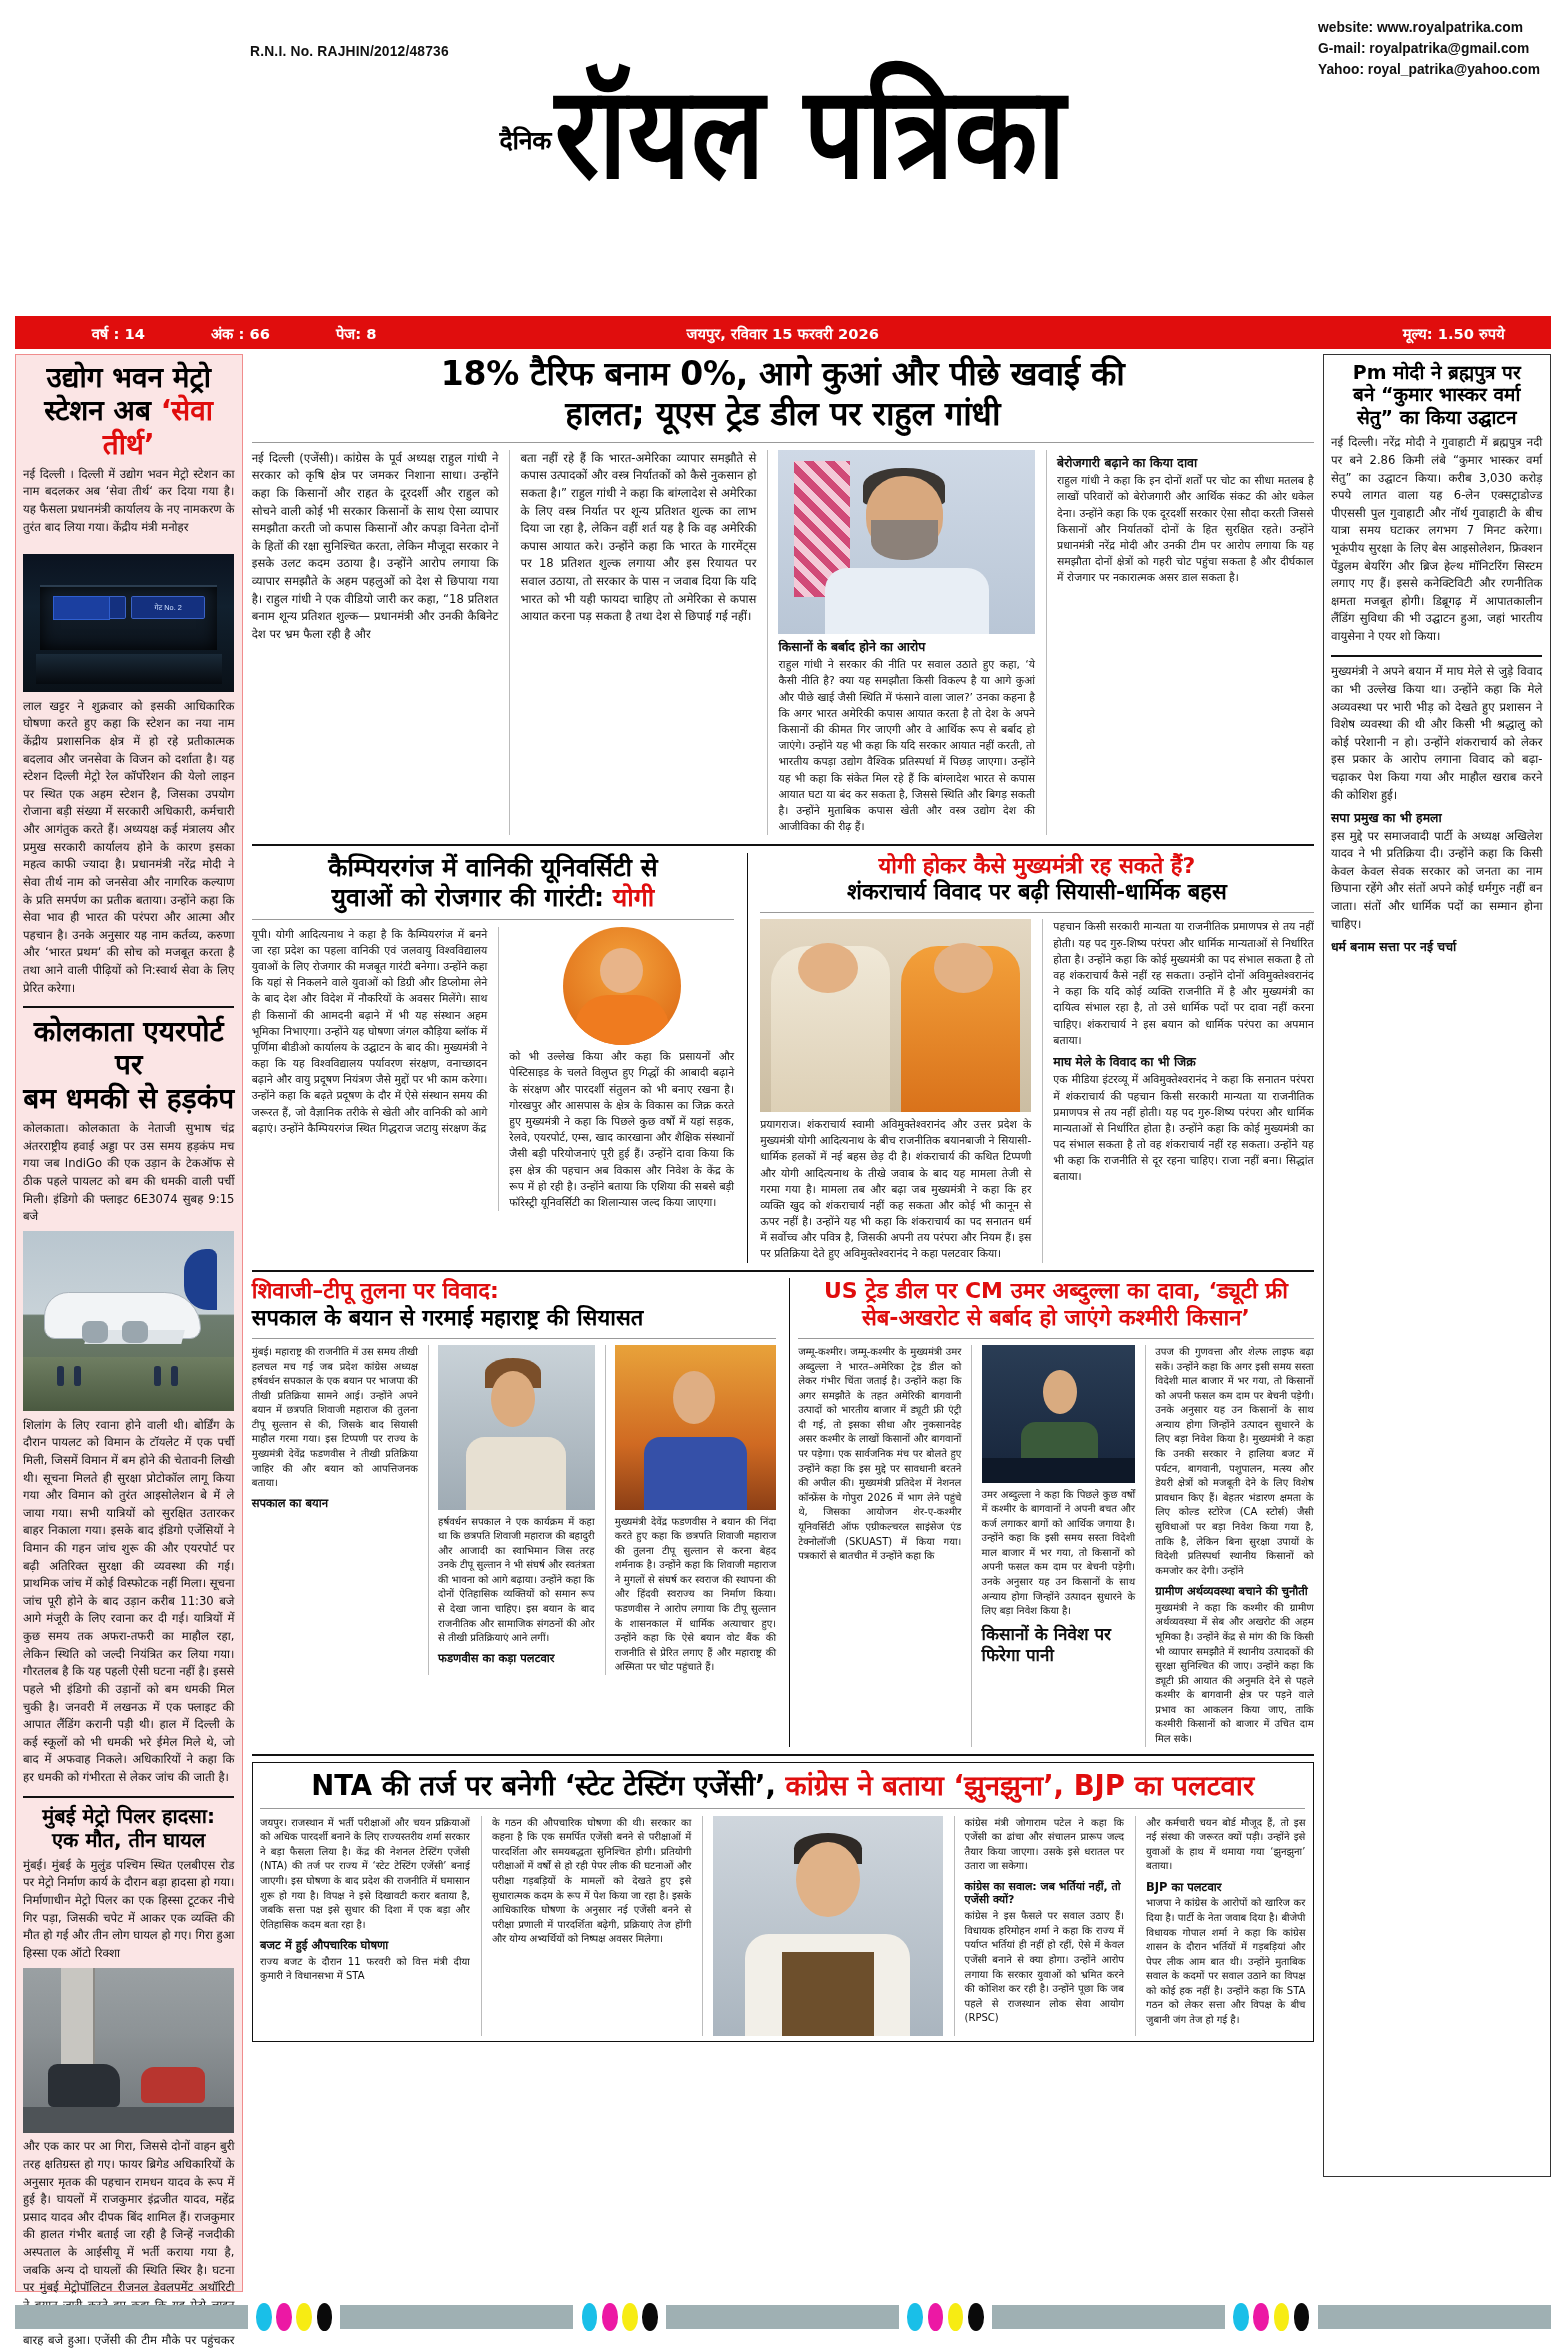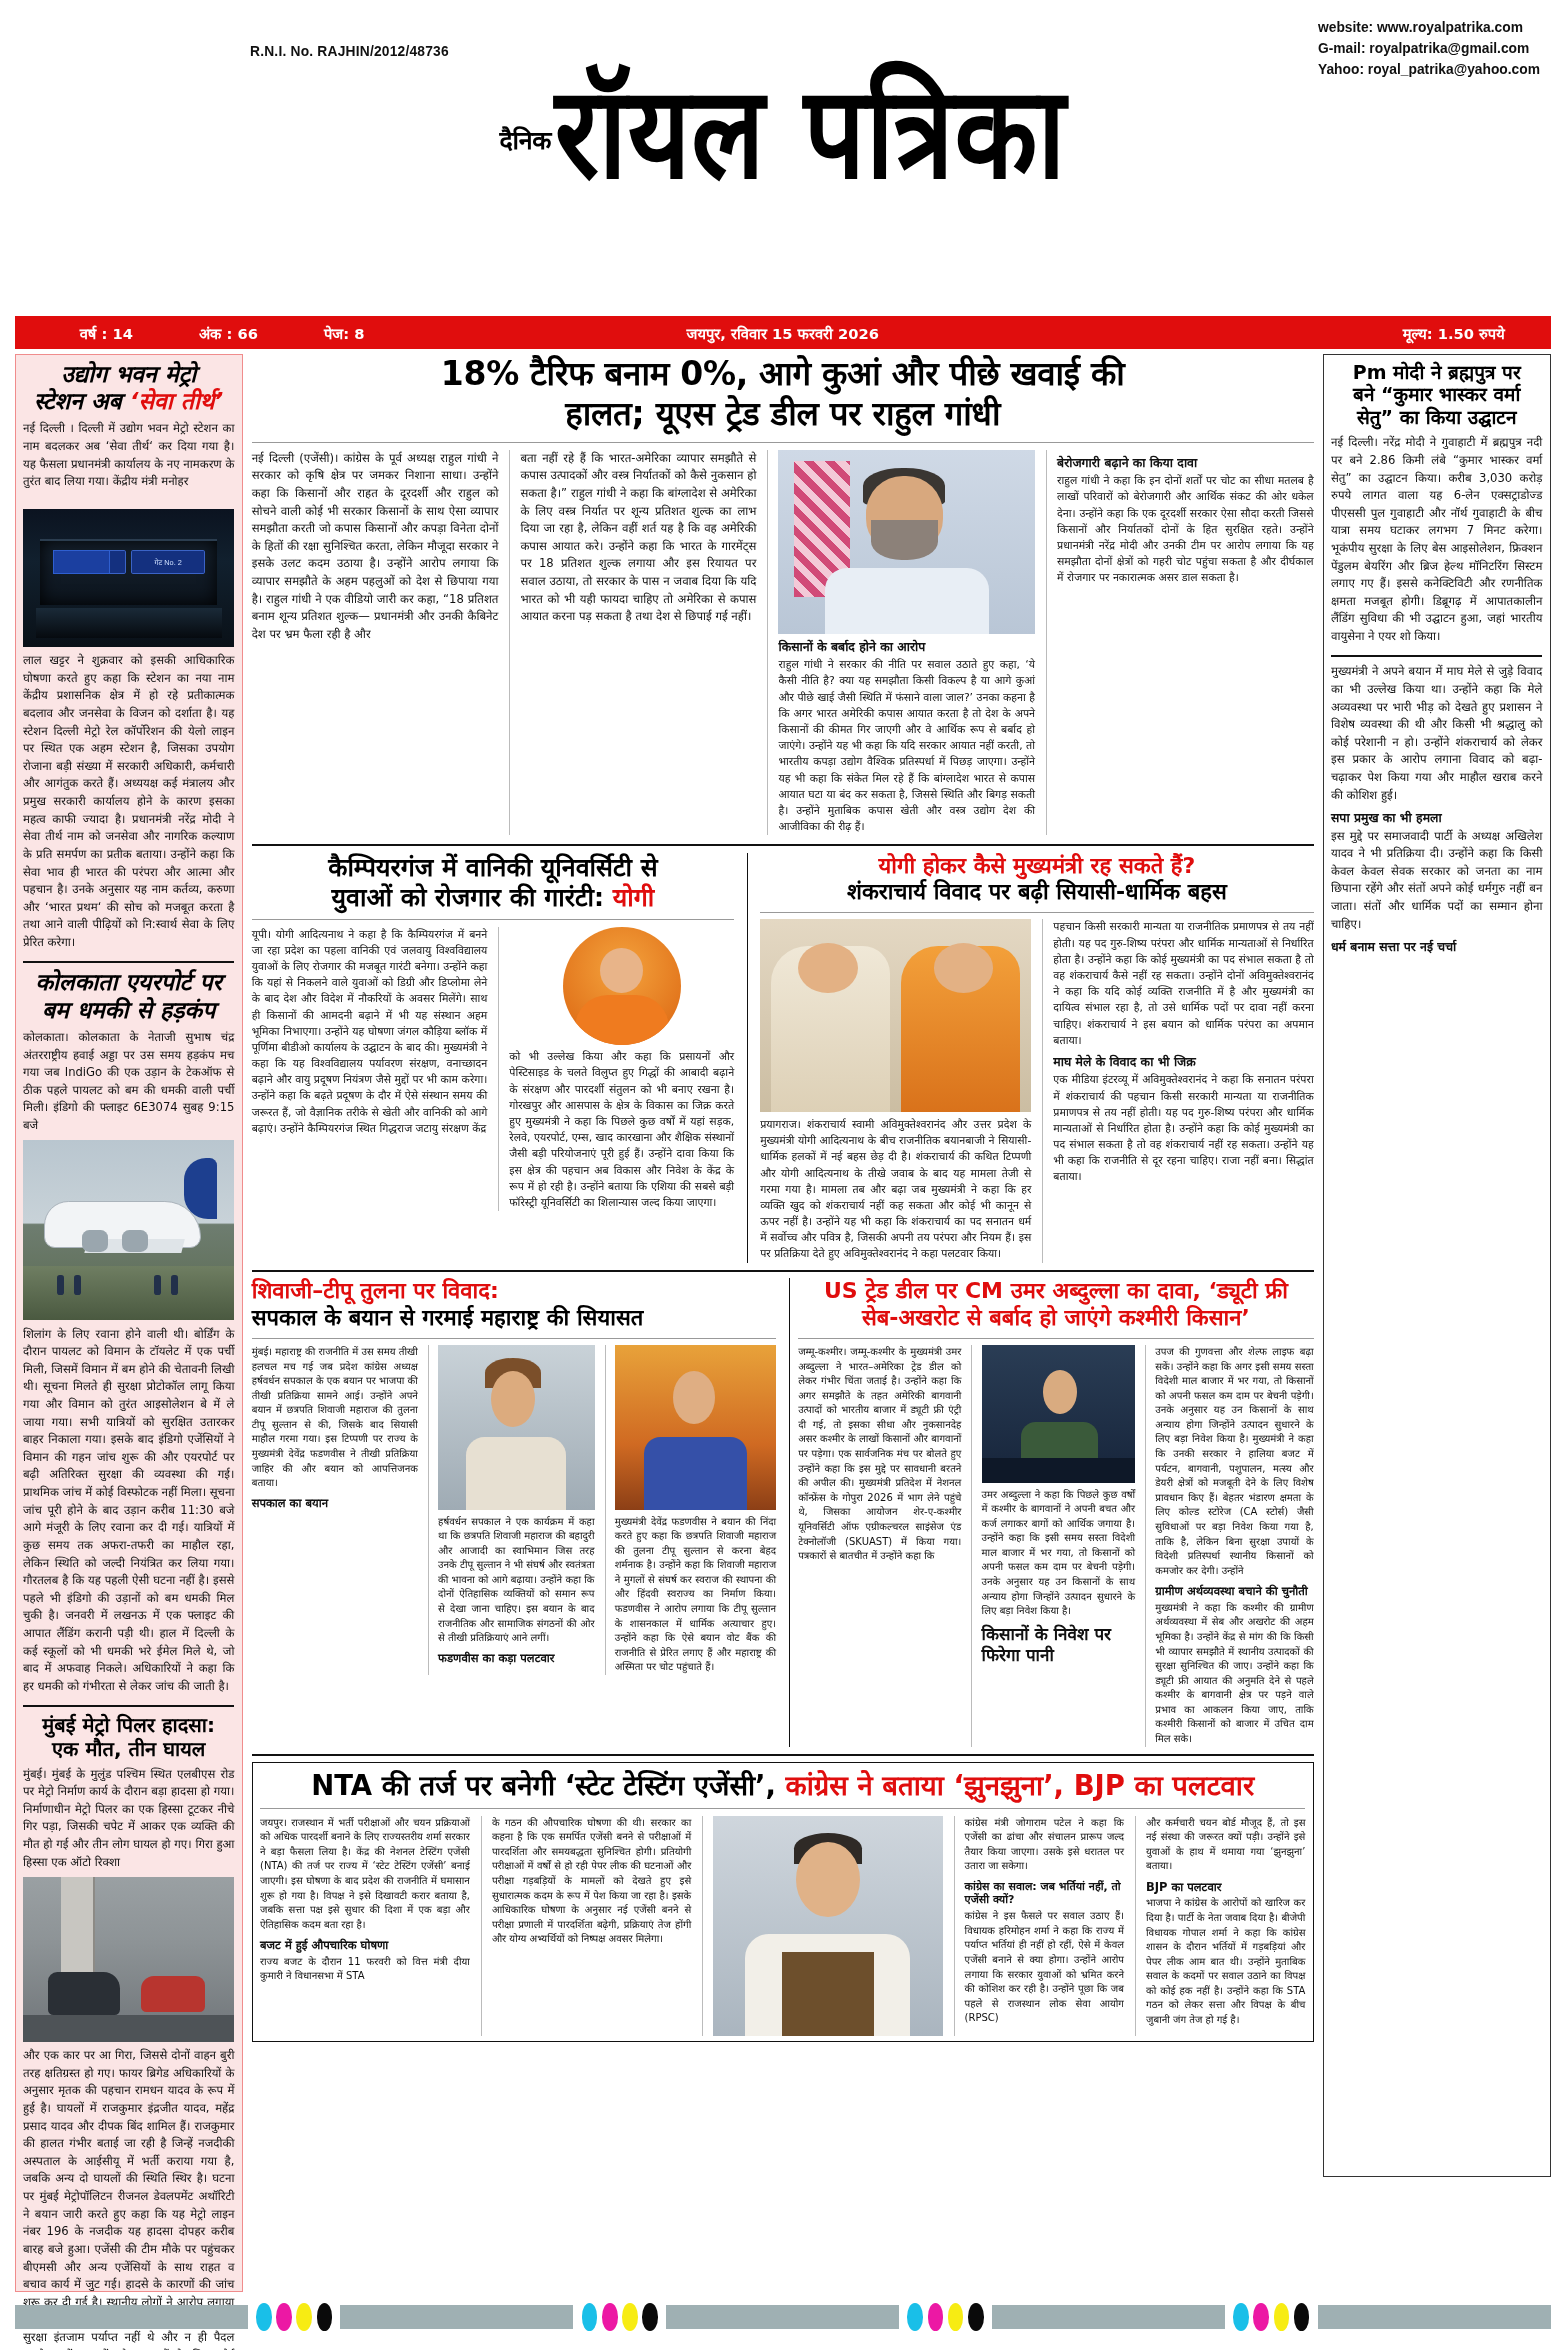--- a/index.html
+++ b/index.html
@@ -57,21 +57,21 @@
   }
 
   
   .infobar {
     position: absolute; top: 316px; left: 14.7px; width: 1536px; height: 33px;
     background: #e00d0d; color: #fff;
     display: flex; align-items: center;
     font-size: 14.7px; font-weight: bold;
     font-family: "DejaVu Sans", sans-serif;
   }
-  .ib-a { margin-left: 30px; padding-left: 35px; }
+  .ib-a { margin-left: 42px; padding-left: 35px; }
   .ib-b { margin-left: 66px; }
   .ib-c { margin-left: 66px; }
   .ib-d { position: absolute; left: 50%; transform: translateX(-50%); }
   .ib-e { position: absolute; right: 46px; }
 
   
   .body-grid {
     position: absolute; top: 354px; left: 14.7px;
     width: 1536px; height: 1938px;
   }
@@ -330,21 +330,21 @@
   .boxed { border: 1.8px solid #111; padding: 5.5px 7.3px; }
 
   
   .sec { margin-bottom: 9.2px; }
 
   .h-main {
     font-size: 33px; line-height: 1.2; letter-spacing: -0.3px;
   }
   .h-2 { font-size: 25px; line-height: 1.2; }
   .h-3 { font-size: 22px; line-height: 1.2; }
-  .h-rail { font-size: 23px; line-height: 1.2; font-style: italic; }
+  .h-rail { font-size: 28px; line-height: 1.2; }
   .h-rail-sm { font-size: 20px; line-height: 1.2; }
   .h-nta { font-size: 27.5px; line-height: 1.2; }
 
   
   .cmyk {
     position: absolute; left: 14.7px; bottom: 13px; width: 1536px; height: 42px;
     display: flex; align-items: center; gap: 0;
   }
   .cmyk .bar {
     height: 24px; background: #9fb0b3; flex: 1 1 auto;

